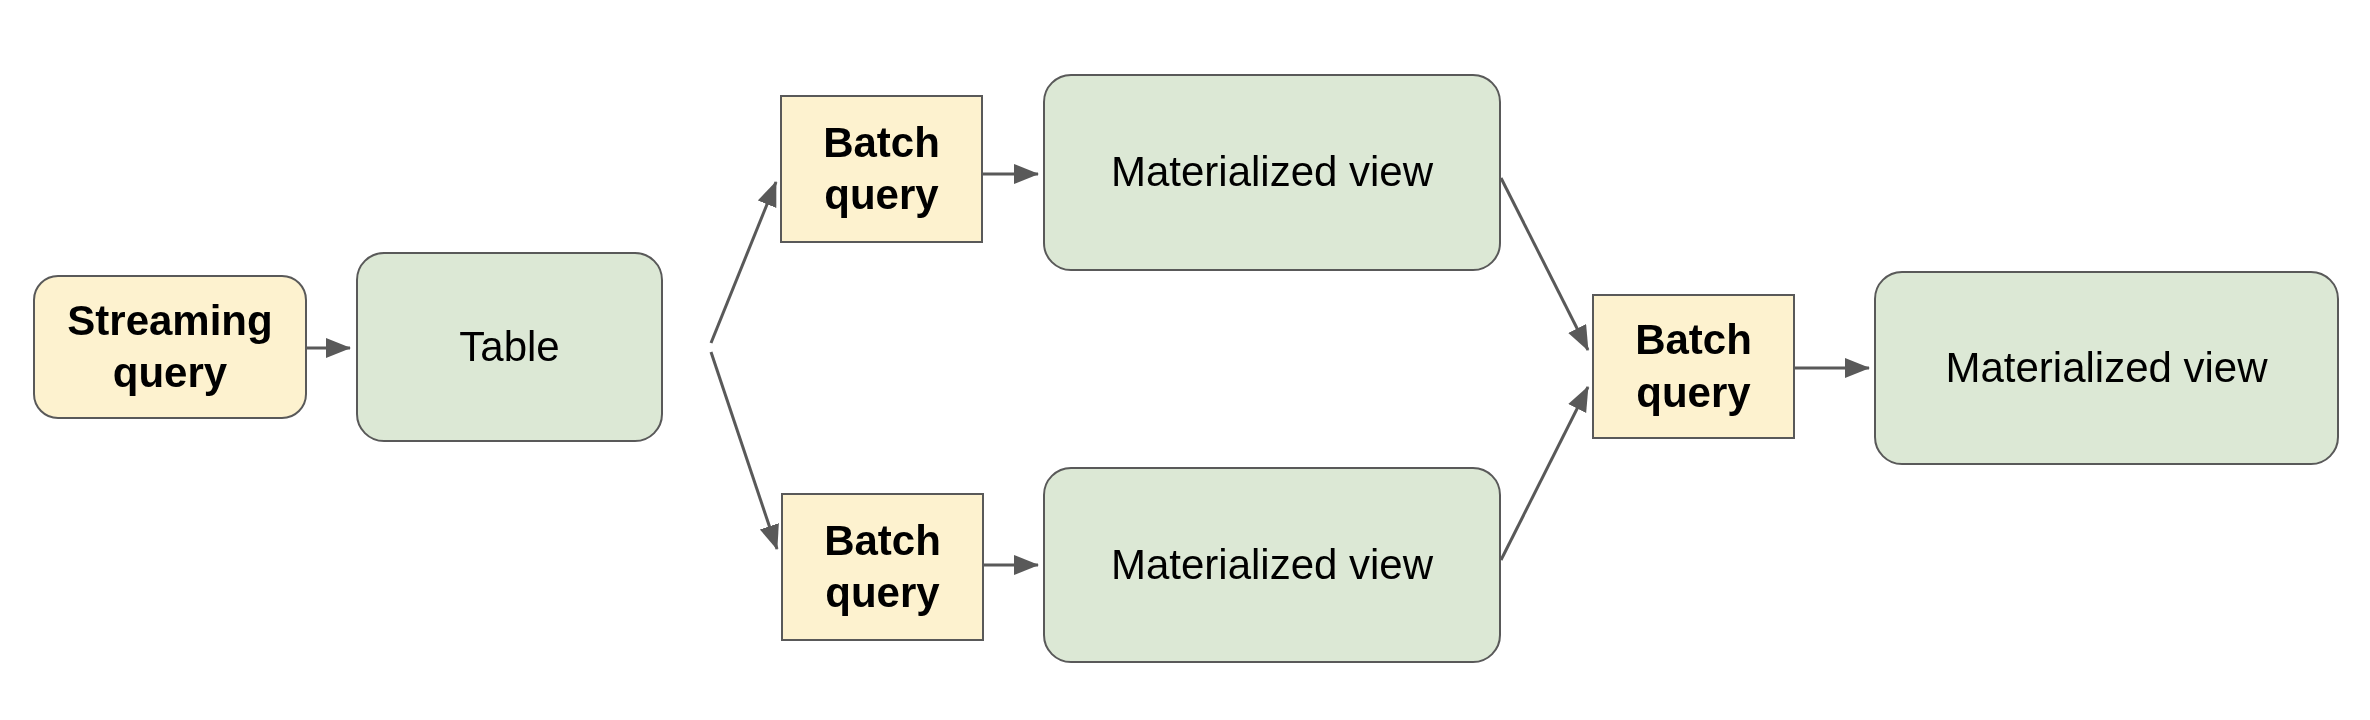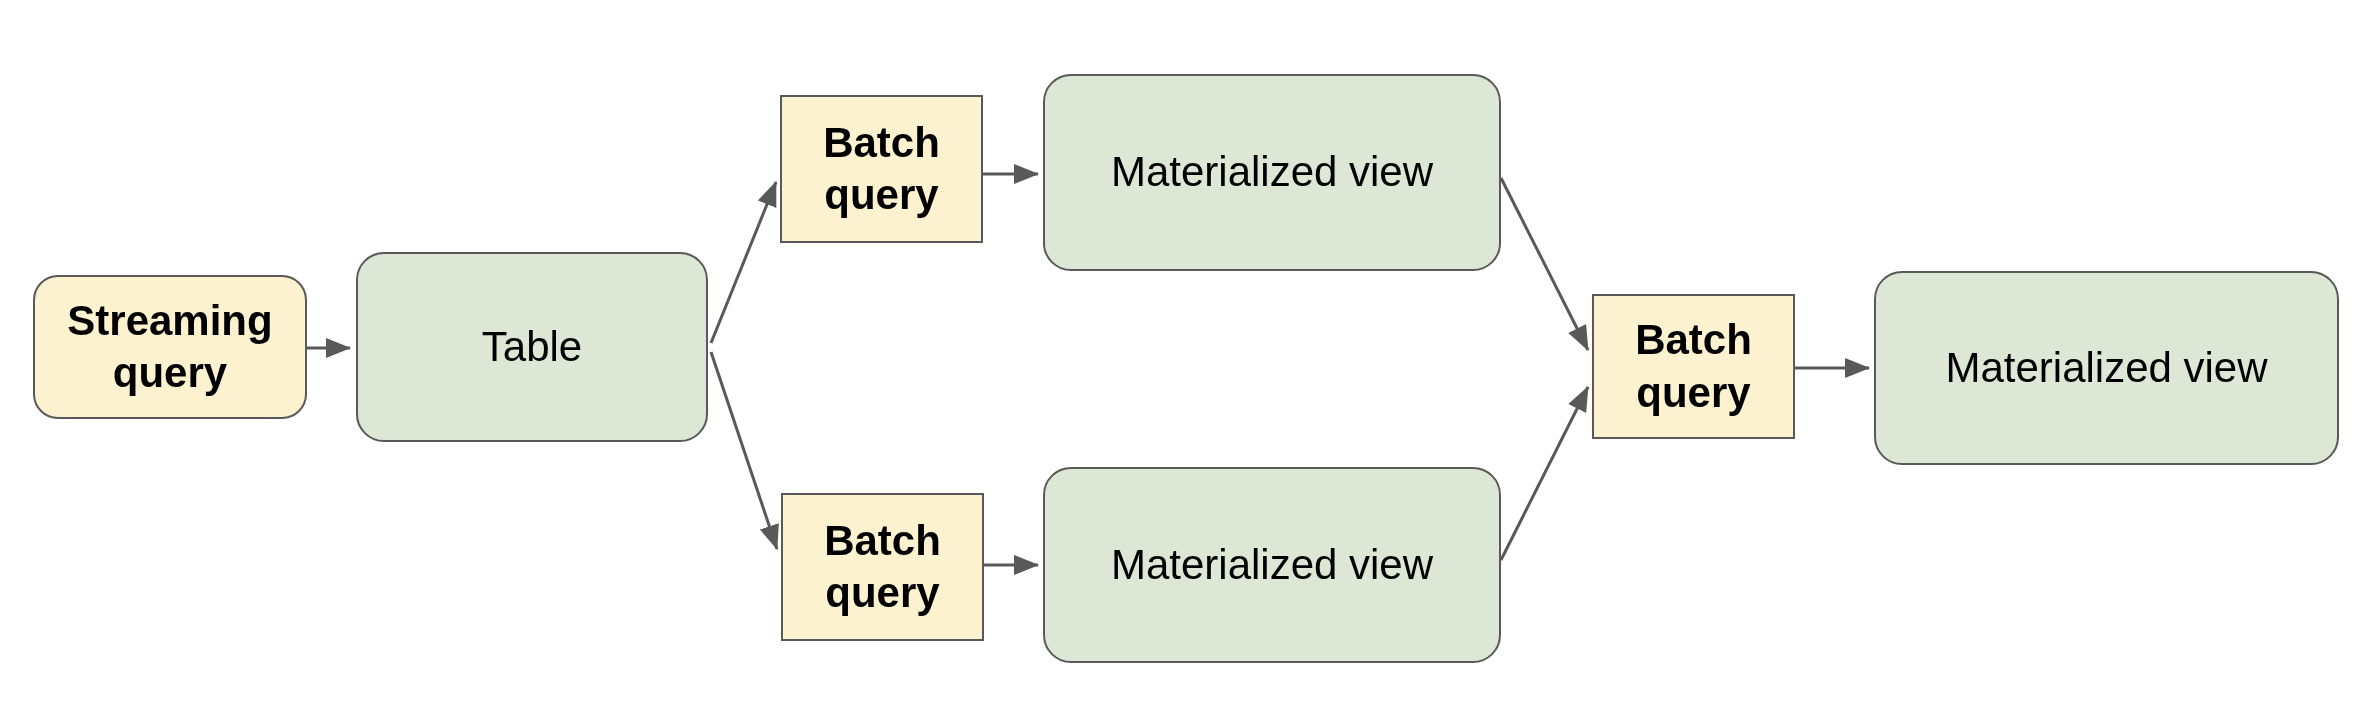--- a/index.html
+++ b/index.html
@@ -71,21 +71,21 @@
     <line x1="984" y1="565" x2="1038" y2="565" marker-end="url(#ah)"></line>
     <line x1="1501" y1="178" x2="1588" y2="350" marker-end="url(#ah)"></line>
     <line x1="1501" y1="560" x2="1588" y2="387" marker-end="url(#ah)"></line>
     <line x1="1795" y1="368" x2="1869" y2="368" marker-end="url(#ah)"></line>
   </svg>
 
   <div class="node query" style="left:33px;   top:275px; width:274px; height:144px;border-radius:25px;">
     <span>Streaming query</span>
   </div>
 
-  <div class="node entity" style="left:356px;  top:252px; width:352px; height:190px;">
+  <div class="node entity" style="left:356px;  top:252px; width:307px; height:190px;">
     <span>Table</span>
   </div>
 
   <div class="node query" style="left:780px;  top:95px;  width:203px; height:148px;">
     <span>Batch query</span>
   </div>
 
   <div class="node entity" style="left:1043px; top:74px;  width:458px; height:197px;">
     <span>Materialized view</span>
   </div>

